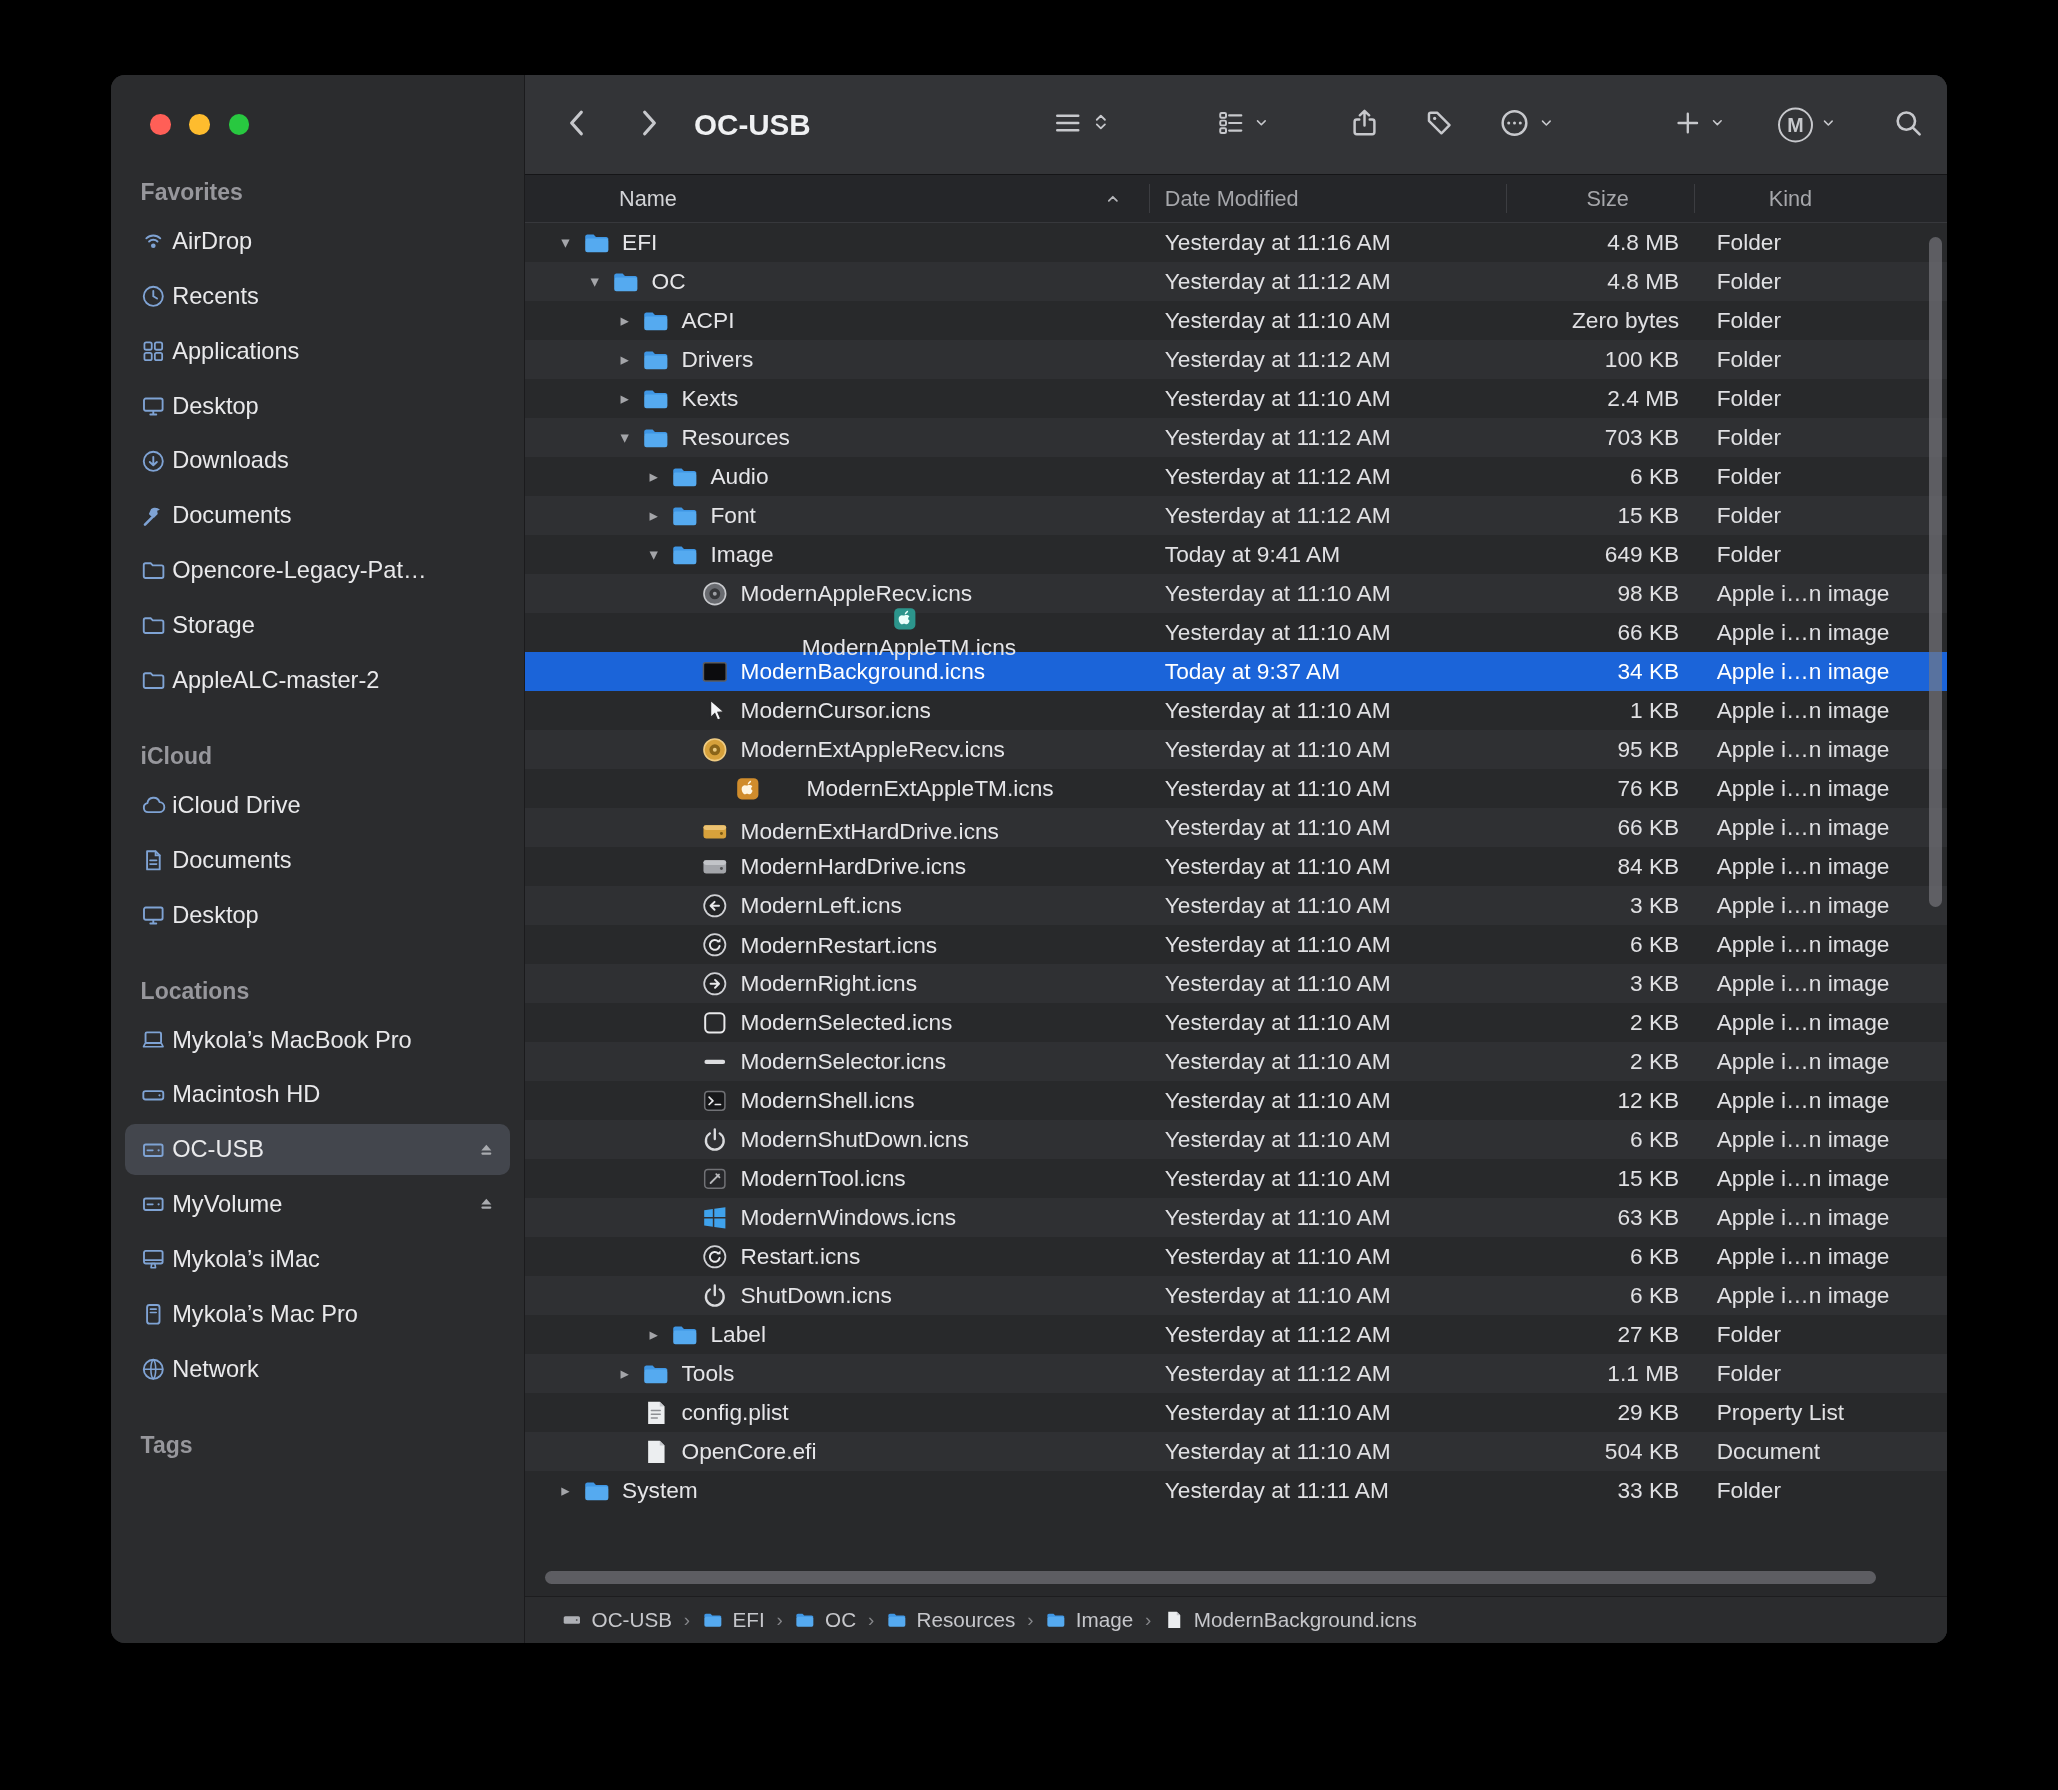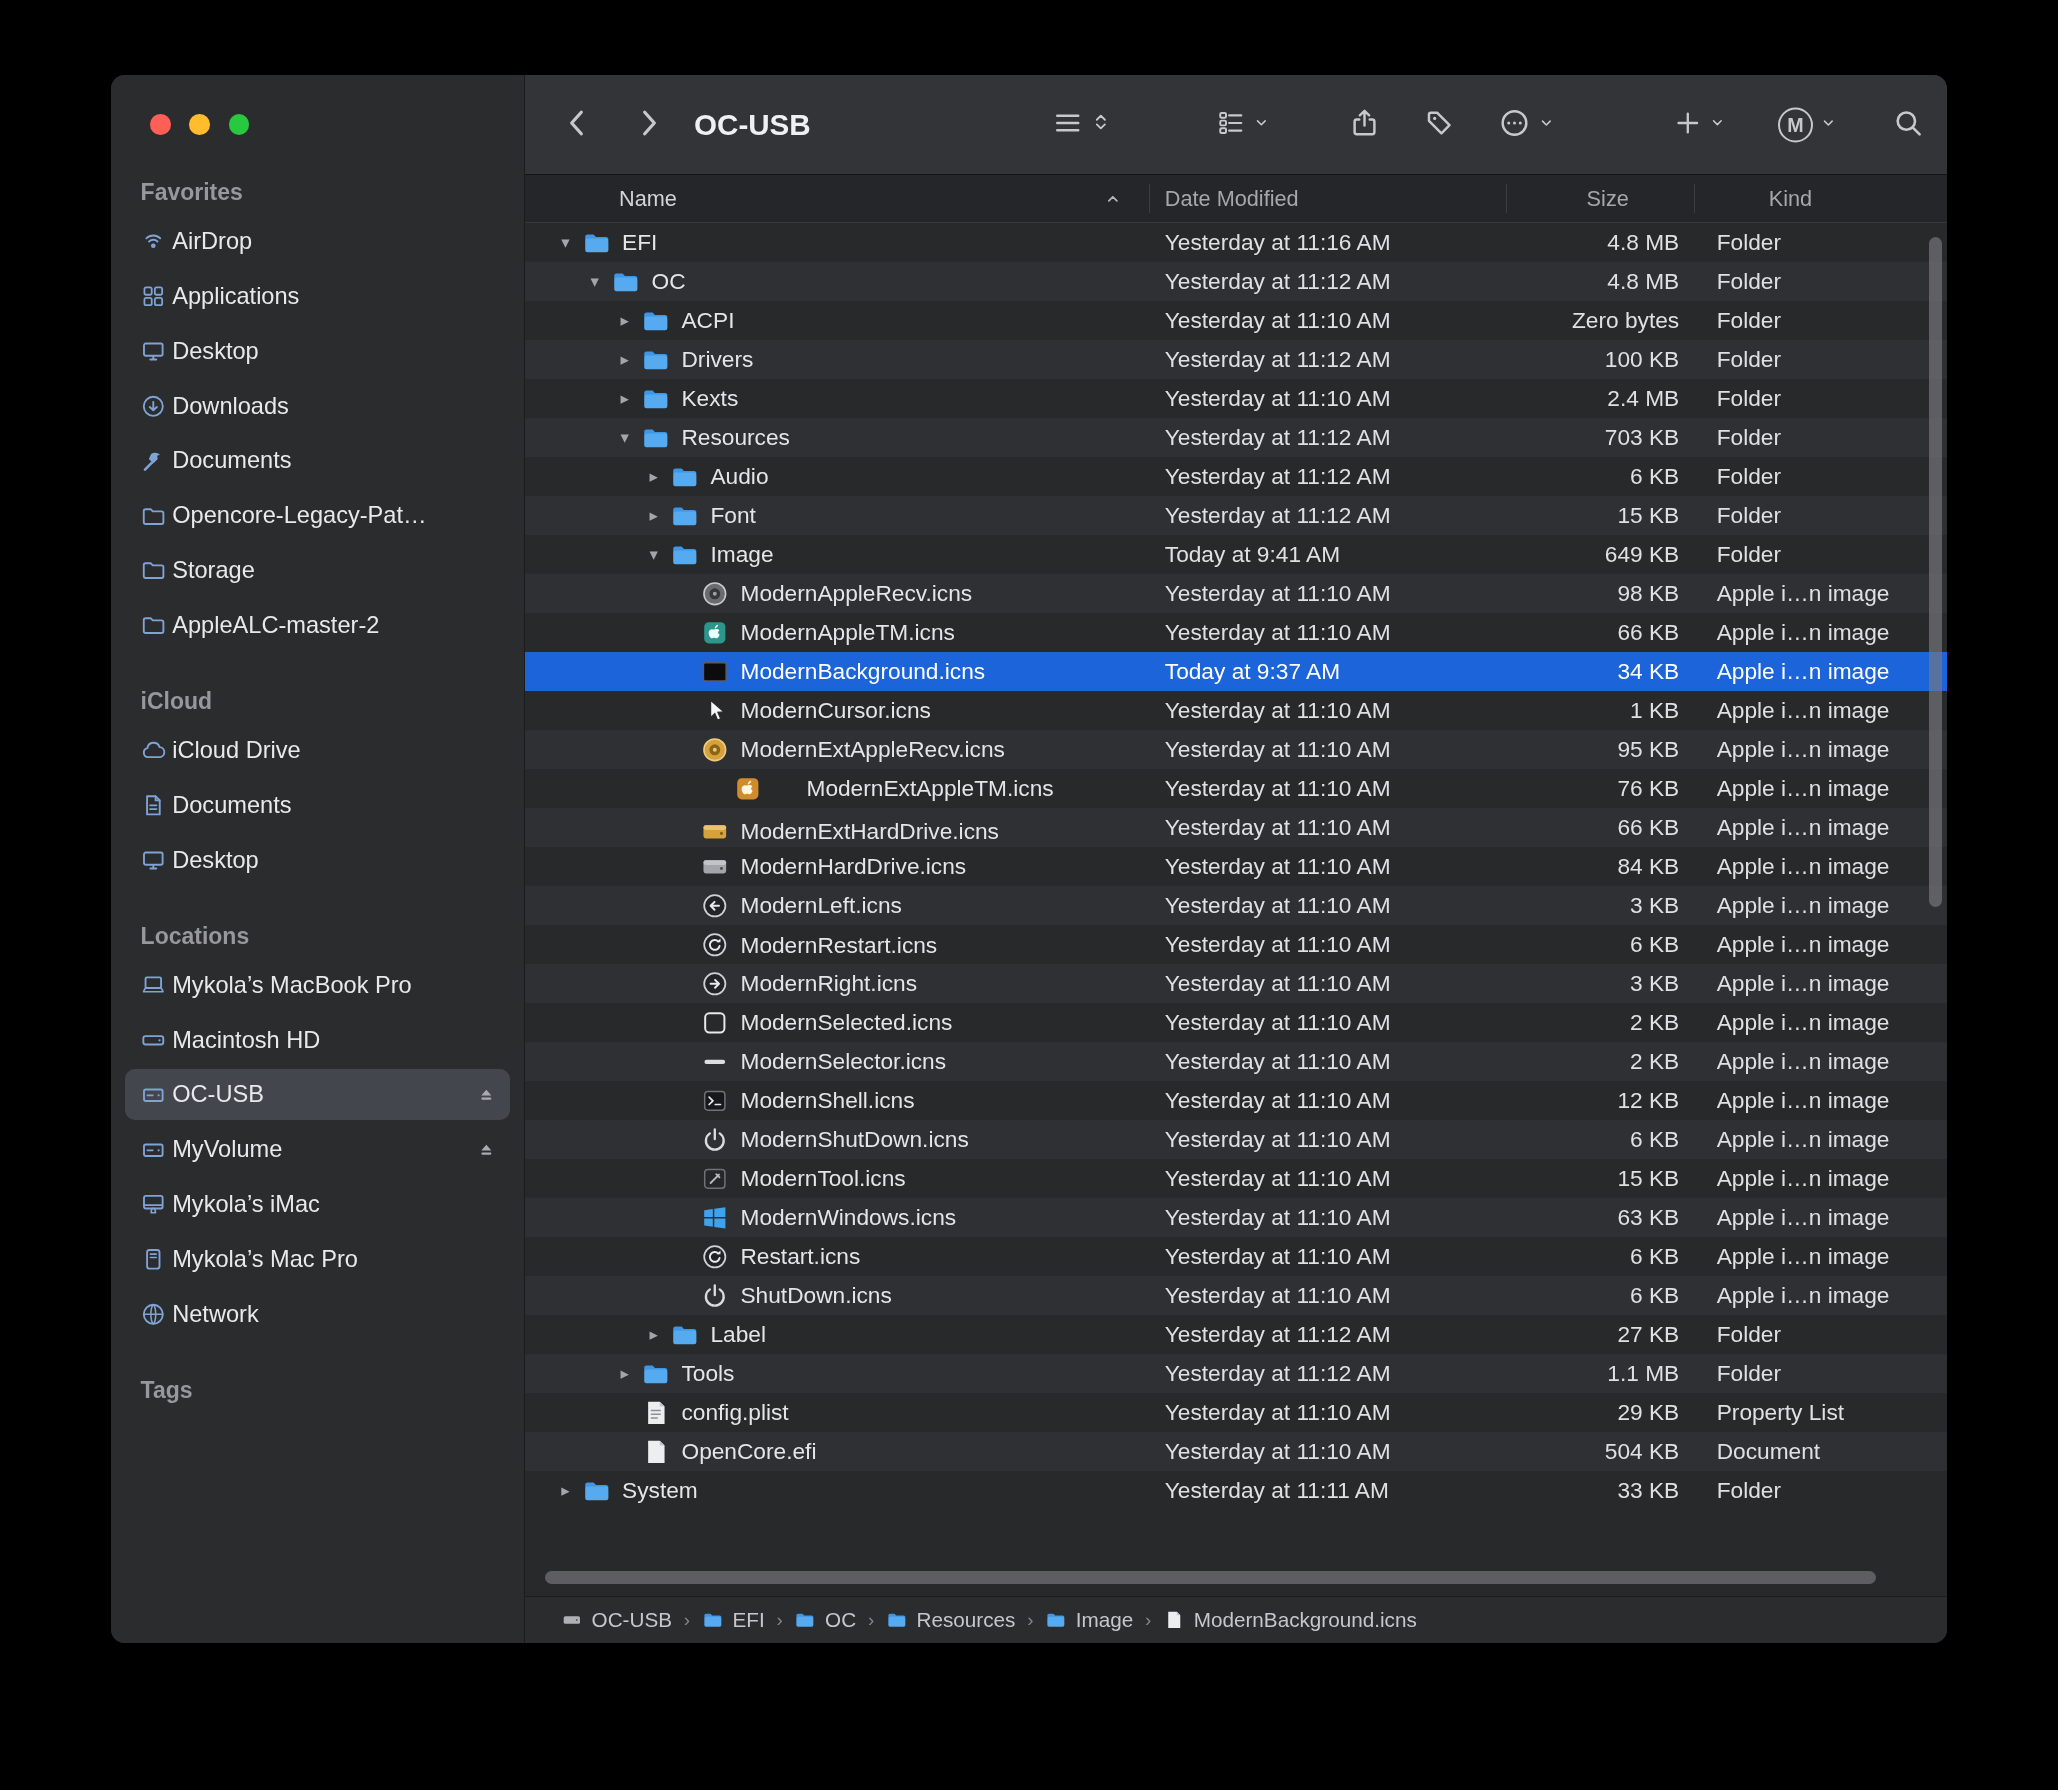--- a/index.html
+++ b/index.html
@@ -84,20 +84,29 @@
                 <circle cx="12" cy="16" r="2.1" fill="#7fa3d4"></circle>
                 <path d="M8.2 12.2a5.4 5.4 0 0 1 7.6 0" stroke="#7fa3d4" stroke-width="1.7" stroke-linecap="round"></path>
                 <path d="M5.7 9.3a9 9 0 0 1 12.6 0" stroke="#7fa3d4" stroke-width="1.7" stroke-linecap="round"></path>
               </svg>
             </span>
             <span class="sb-text">AirDrop</span>
           </div>
           <div class="sb-item">
             <span class="sb-icon">
               <svg width="26.6" height="26.6" viewBox="0 0 24 24" fill="none">
+                <circle cx="12" cy="12" r="8.6" stroke="#7fa3d4" stroke-width="1.7"></circle>
+                <path d="M12 7.2V12l3.4 2" stroke="#7fa3d4" stroke-width="1.7" stroke-linecap="round"></path>
+              </svg>
+            </span>
+            <span class="sb-text">Recents</span>
+          </div>
+          <div class="sb-item">
+            <span class="sb-icon">
+              <svg width="26.6" height="26.6" viewBox="0 0 24 24" fill="none">
                 <rect x="4" y="4" width="6.6" height="6.6" rx="1.6" stroke="#7fa3d4" stroke-width="1.6"></rect>
                 <rect x="13.4" y="4" width="6.6" height="6.6" rx="1.6" stroke="#7fa3d4" stroke-width="1.6"></rect>
                 <rect x="4" y="13.4" width="6.6" height="6.6" rx="1.6" stroke="#7fa3d4" stroke-width="1.6"></rect>
                 <rect x="13.4" y="13.4" width="6.6" height="6.6" rx="1.6" stroke="#7fa3d4" stroke-width="1.6"></rect>
               </svg>
             </span>
             <span class="sb-text">Applications</span>
           </div>
           <div class="sb-item">
             <span class="sb-icon">
@@ -509,21 +518,21 @@
                 <circle cx="12" cy="12" r="1.6" fill="#9fa1a6"></circle>
               </svg>
             </span>
             <span class="fname">ModernAppleRecv.icns</span>
           </div>
           <div class="cell-date">Yesterday at 11:10 AM</div>
           <div class="cell-size">98 KB</div>
           <div class="cell-kind">Apple i…n image</div>
         </div>
         <div class="row">
-          <div class="cell-name" style="padding-left: 144px;">
+          <div class="cell-name" style="padding-left: 144px; flex-direction: column;">
             <span class="disc"></span>
             <span class="ficon">
               <svg width="29.6" height="29.6" viewBox="0 0 24 24" fill="none">
                 <rect x="3.4" y="3.4" width="17.2" height="17.2" rx="3.8" fill="#2c958c"></rect>
                 <path d="M13.6 7.6c-.5.7-1.3 1-1.6 1-.1-.8.3-1.6.8-2.1.5-.6 1.4-1 1.9-1 .1.8-.5 1.6-1.1 2.1z" fill="#eafffb"></path>
                 <path d="M12 9.2c1.1-.6 2.9-.4 3.7.9-1.4.9-1.3 2.6.2 3.4-.5 1.4-1.4 2.9-2.5 3-.7.1-1-.4-1.9-.4s-1.3.5-1.9.4c-1.2-.2-2.6-2.6-2.6-4.4 0-2 1.4-3 2.7-3 .8 0 1.6.5 2.3.1z" fill="#eafffb"></path>
               </svg>
             </span>
             <span class="fname">ModernAppleTM.icns</span>
           </div>

